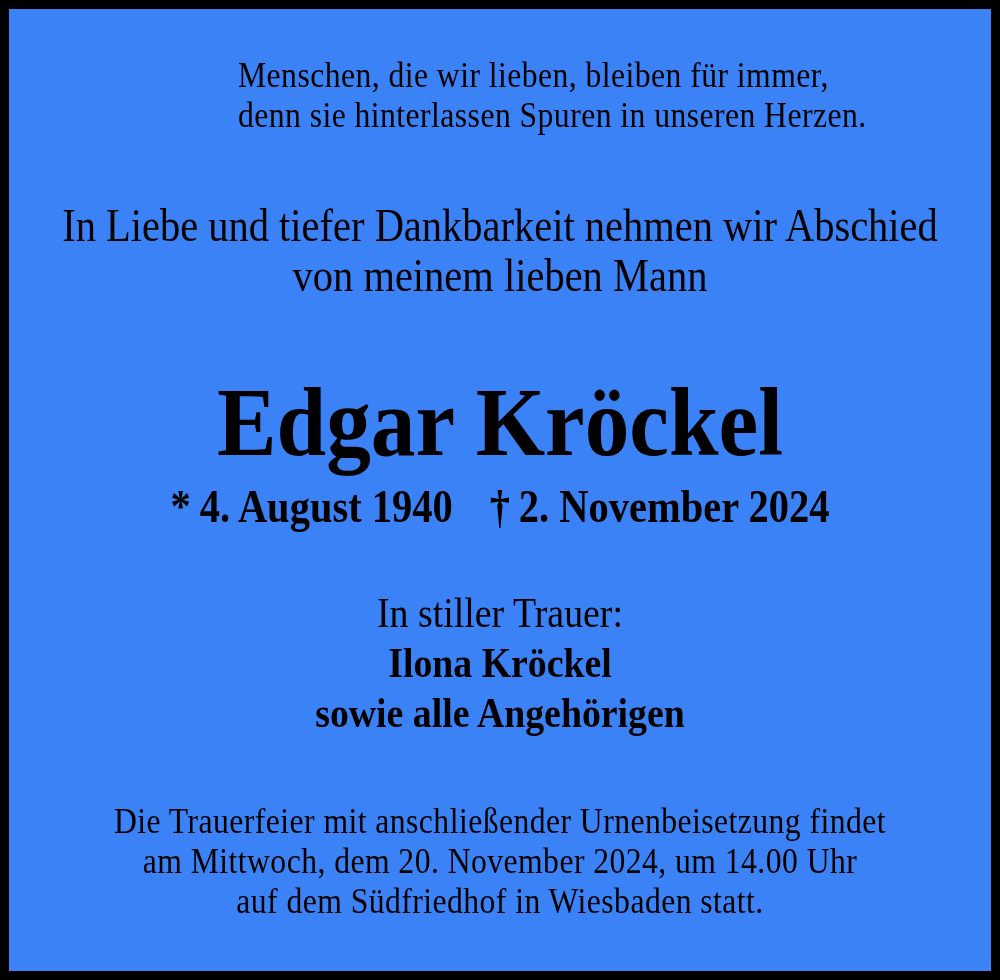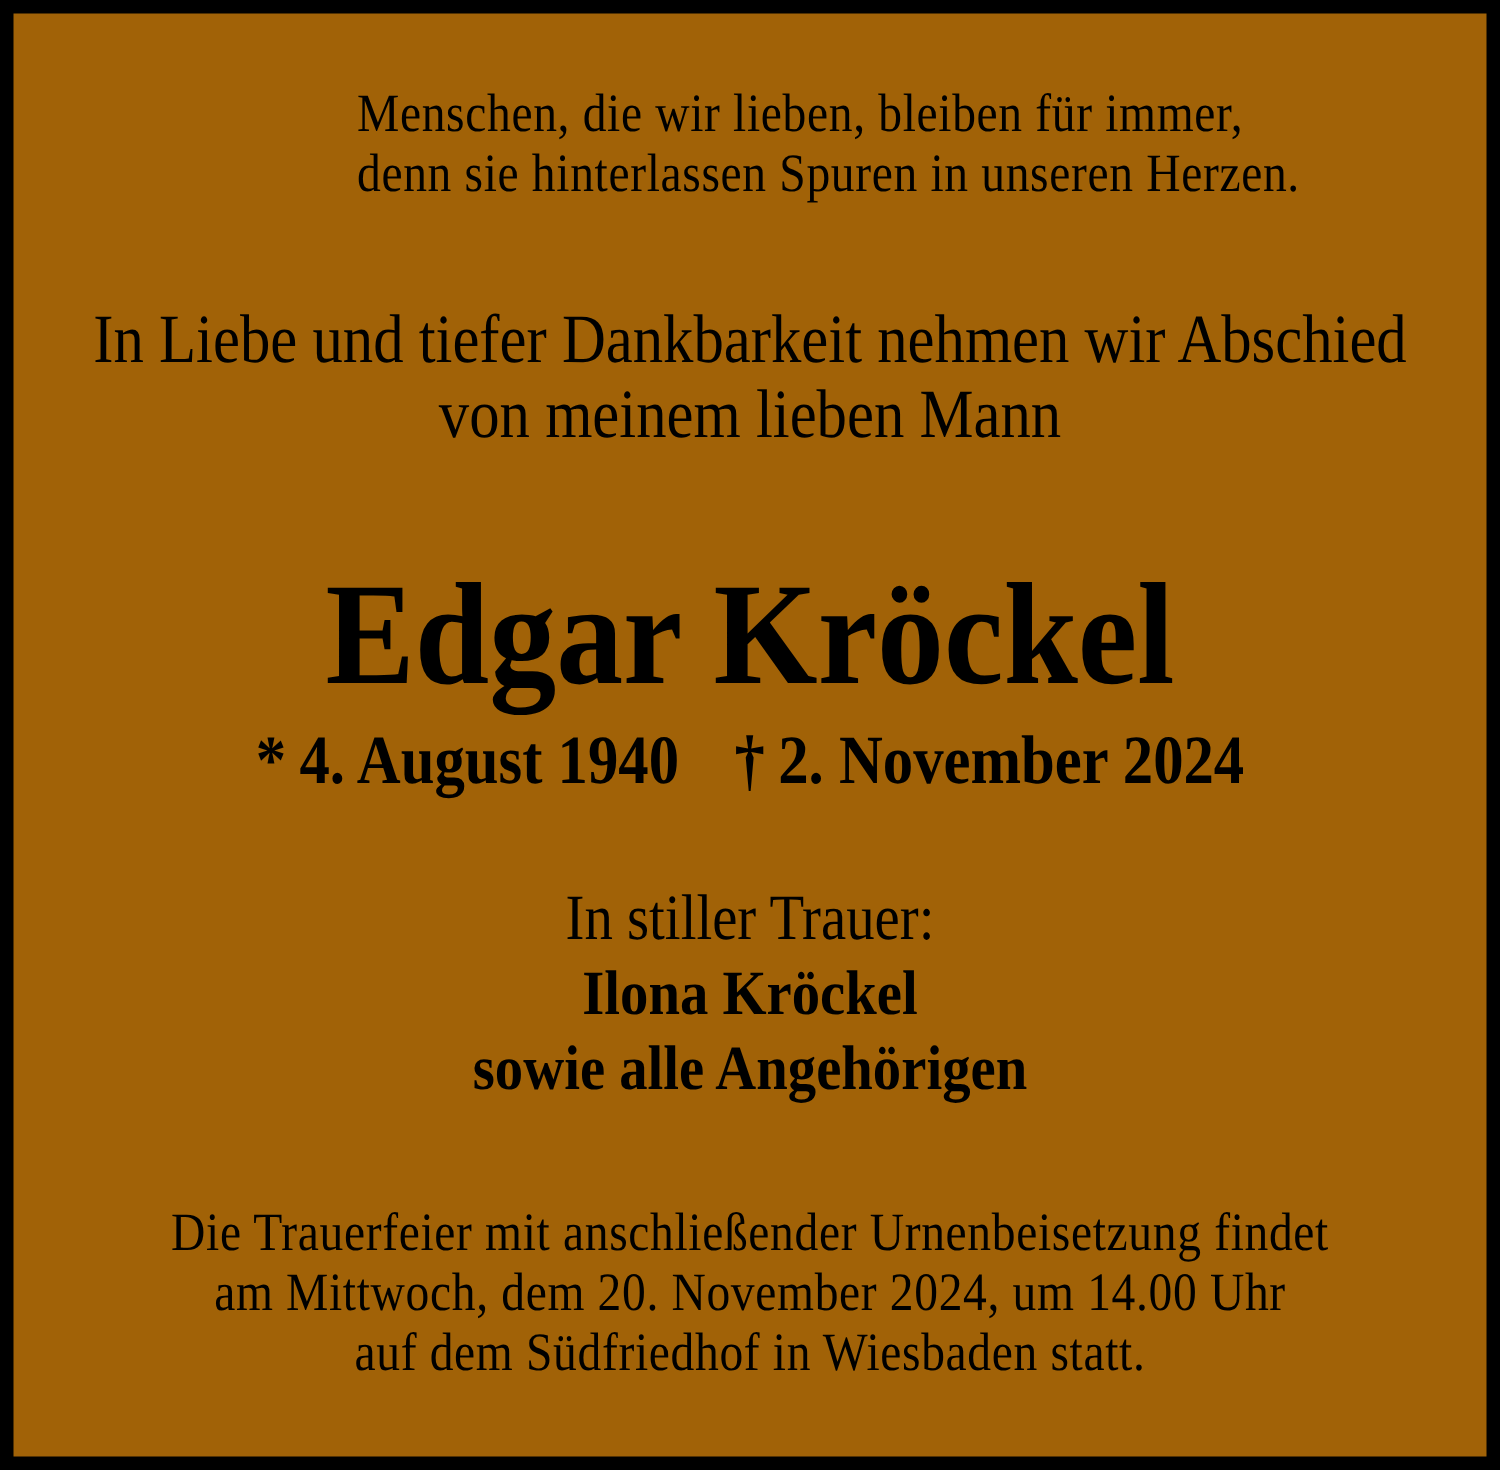--- a/index.html
+++ b/index.html
@@ -6,21 +6,21 @@
     margin: 0;
     padding: 0;
     background: #ffffff;
   }
   .page {
     position: relative;
     width: 1000px;
     height: 980px;
     box-sizing: border-box;
     border: 9px solid #000000;
-    background: #a16207;
+    background: #3b82f6;
     color: #000000;
     font-family: "Liberation Serif", "DejaVu Serif", serif;
     overflow: hidden;
   }
   .block { position: absolute; }
 
   
   .centered {
     left: -109px;
     width: 1200px;

